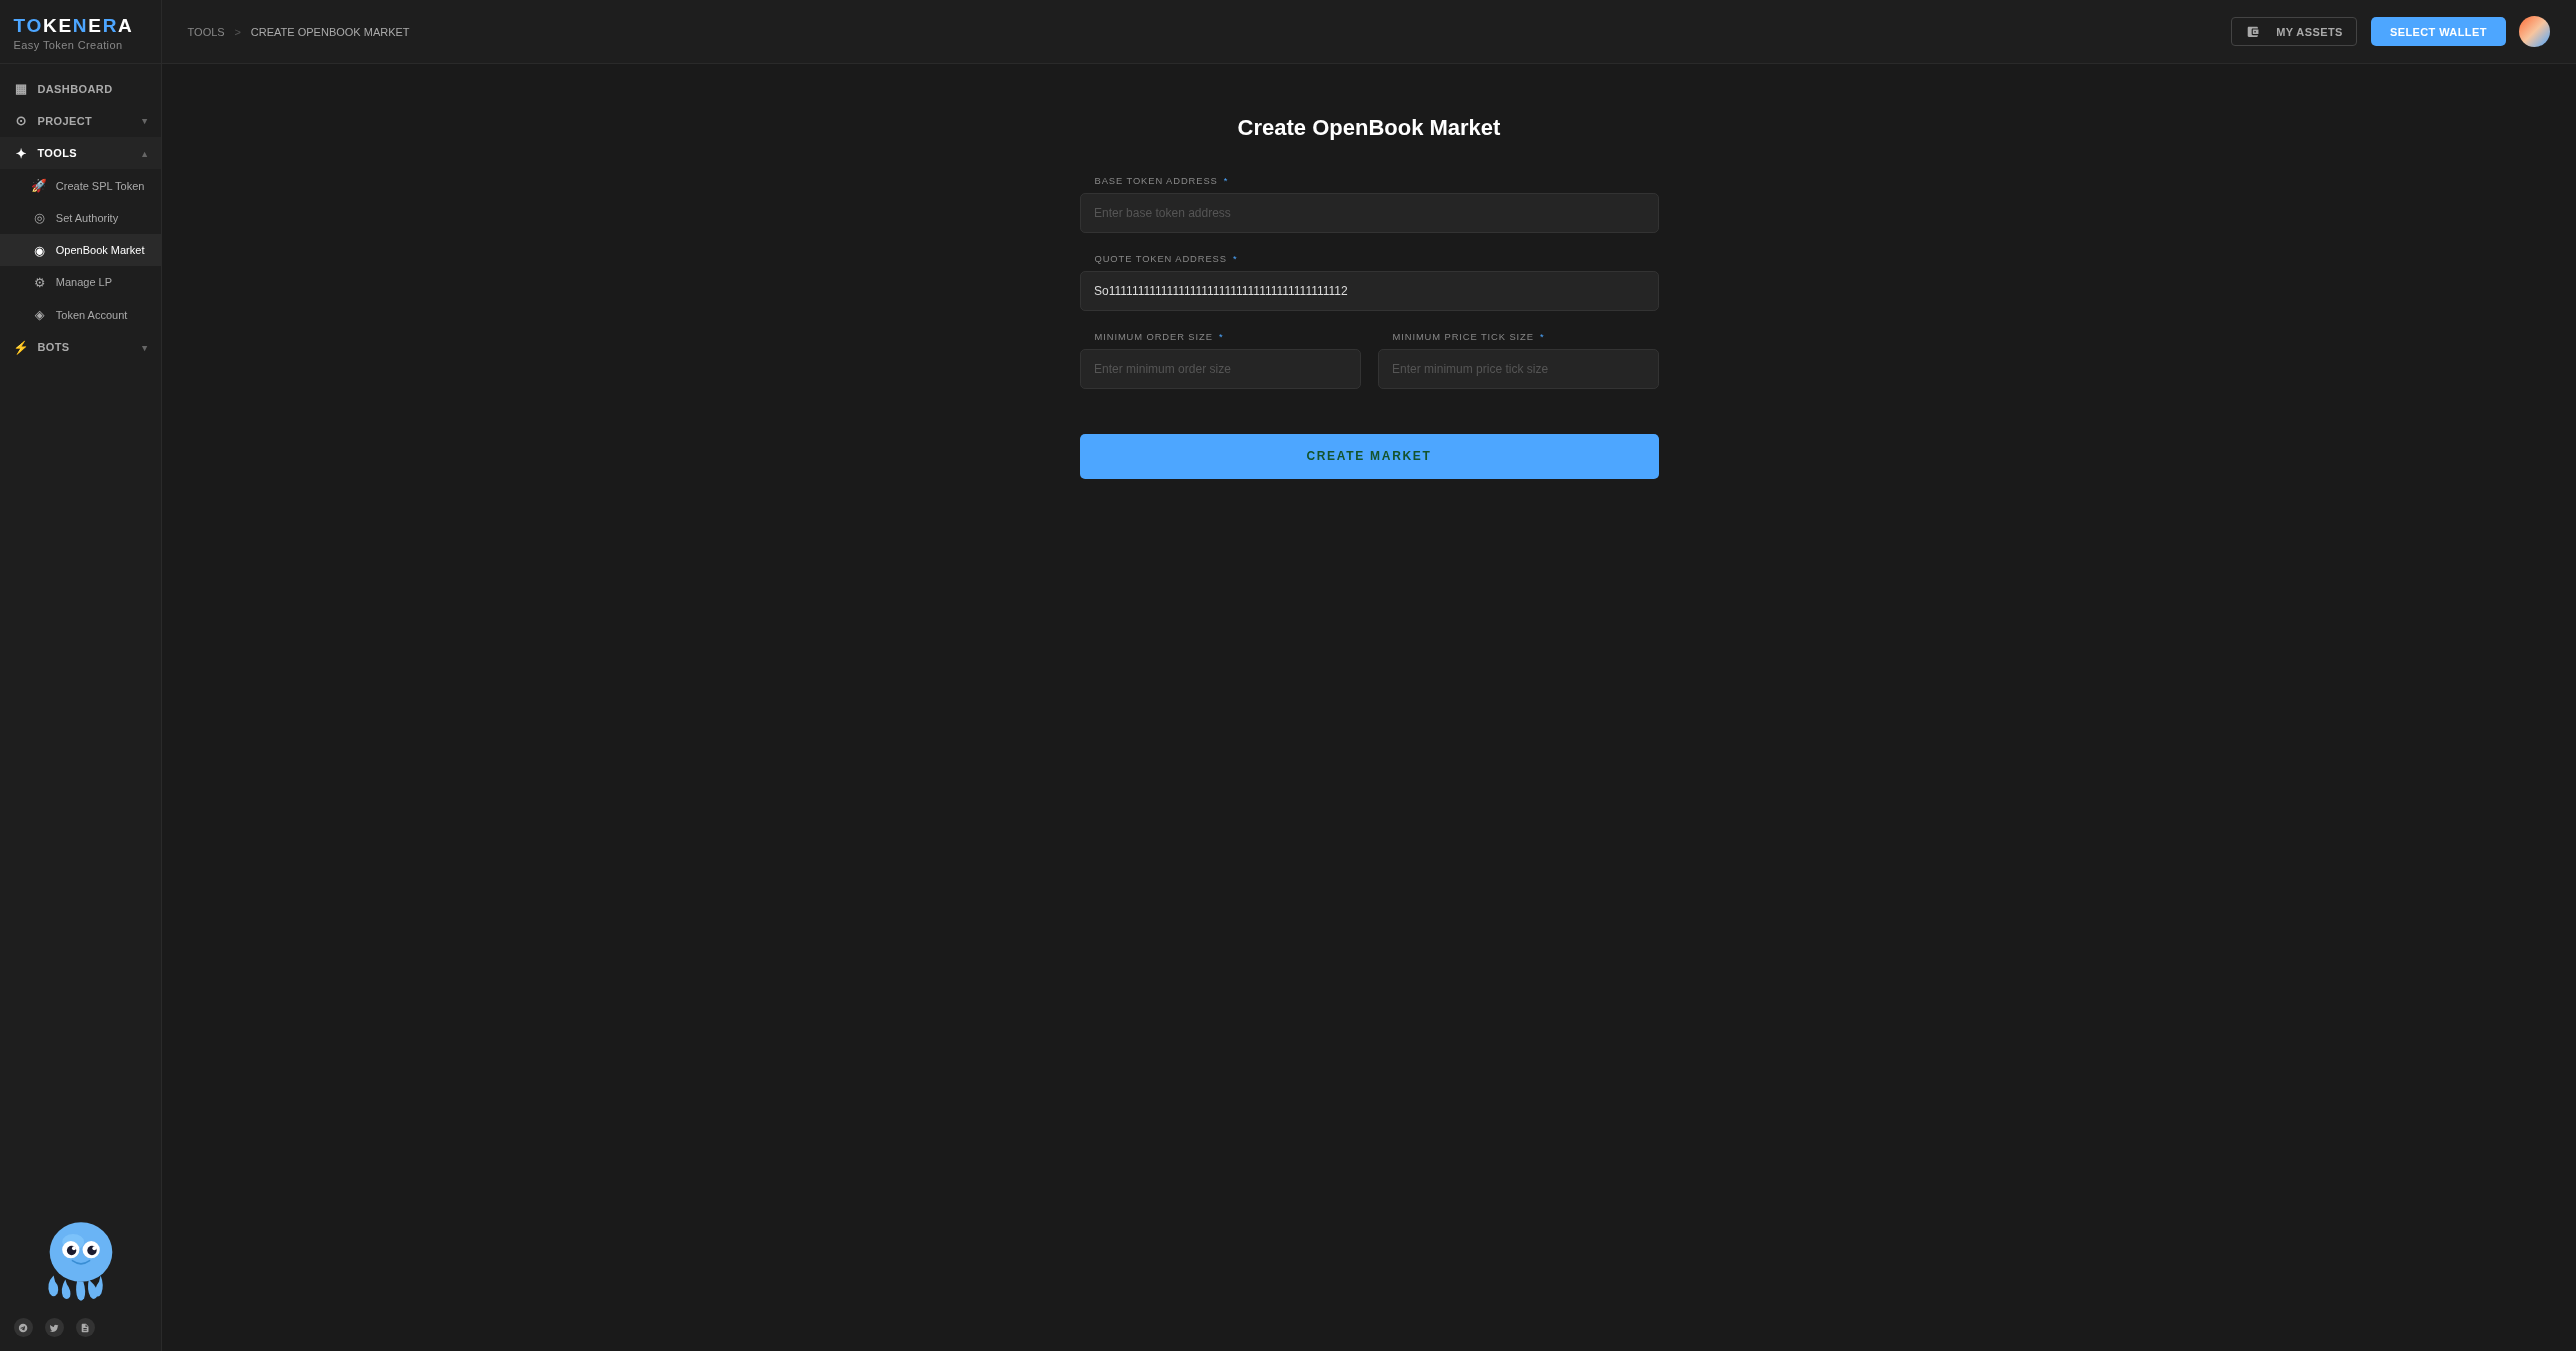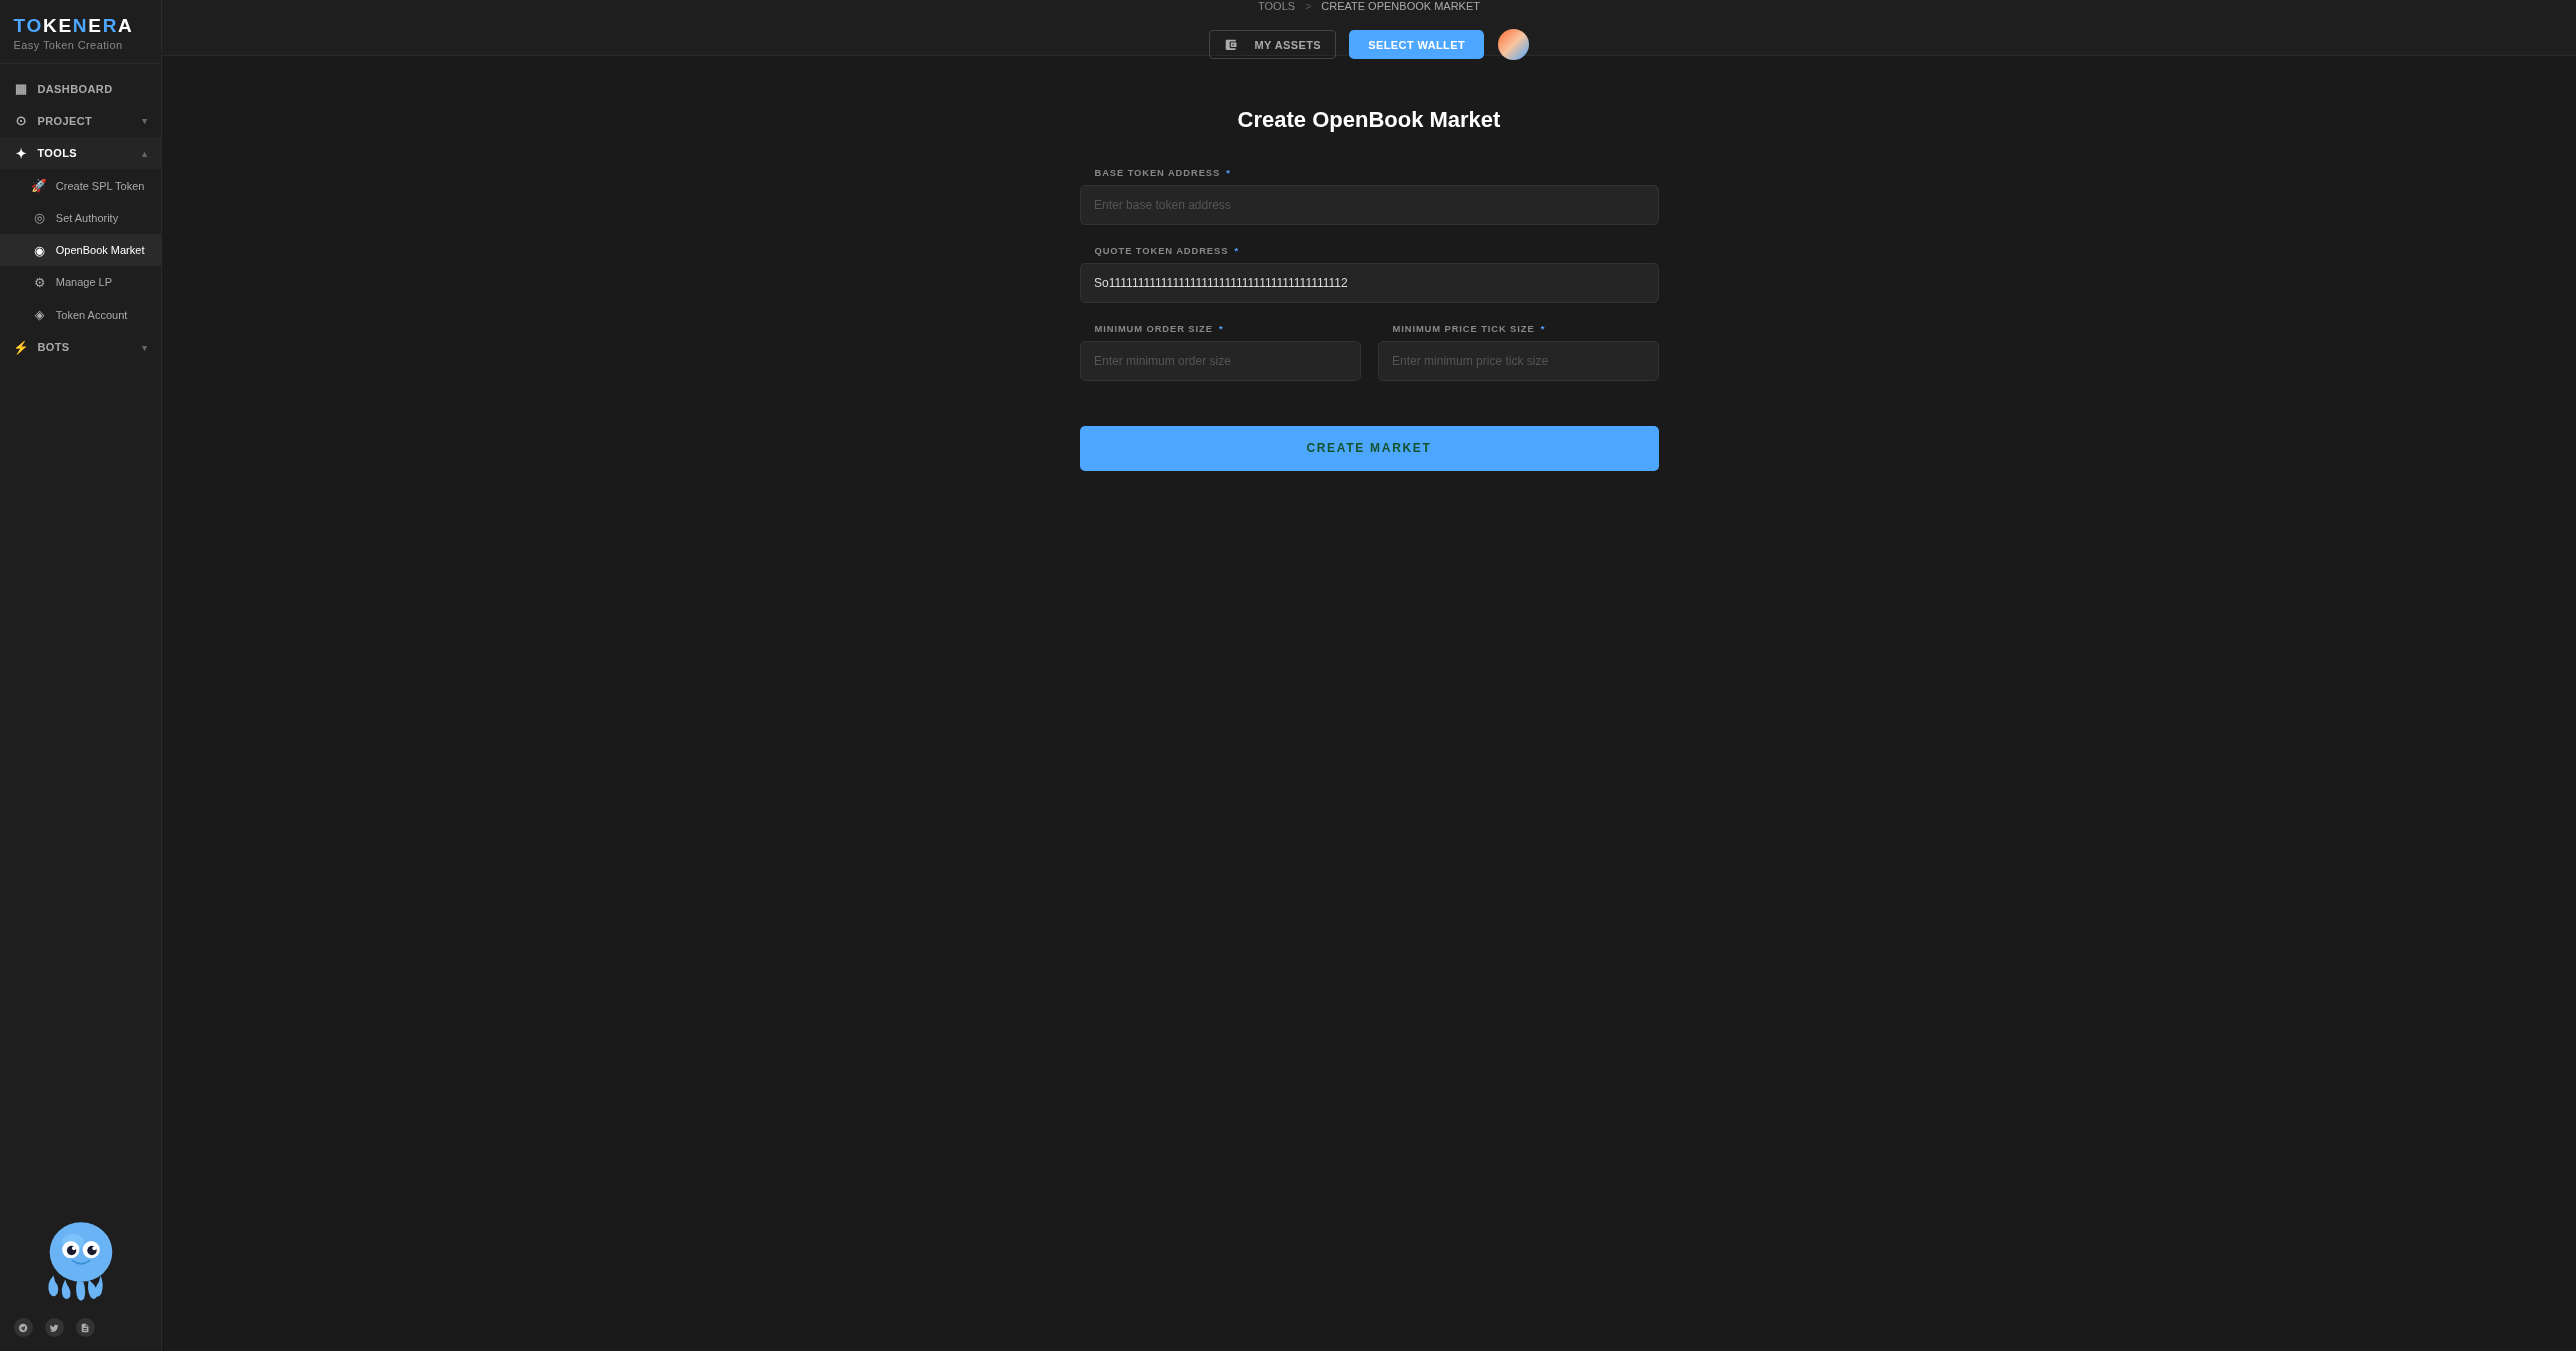--- a/index.html
+++ b/index.html
@@ -132,28 +132,27 @@
     
     #main {
       flex: 1;
       display: flex;
       flex-direction: column;
       overflow: hidden;
     }
 
     
     #topbar {
-      height: 56px;
+      height: 64px;
       background: #1e1e1e;
       border-bottom: 0.9px solid #2a2a2a;
       display: flex;
       align-items: center;
       padding: 0 25.6px;
       gap: 17px;
-      flex-direction: column;
     }
 
     .breadcrumb {
       font-size: 11px;
       color: #888;
       flex: 1;
     }
     .breadcrumb span.sep { margin: 0 6.8px; color: #555; }
     .breadcrumb span.current { color: #aaa; }
 
@@ -220,21 +219,21 @@
       margin-bottom: 34px;
     }
 
     .form-group {
       margin-bottom: 20.4px;
     }
 
     .form-label {
       display: block;
       font-size: 9.4px;
-      font-weight: 700;
+      font-weight: 400;
       color: #888;
       letter-spacing: 0.9px;
       margin-bottom: 6.8px;
       text-transform: uppercase;
       padding-left: 15px;
     }
     .form-label .required {
       color: #4da6ff;
       margin-left: 2.6px;
     }

